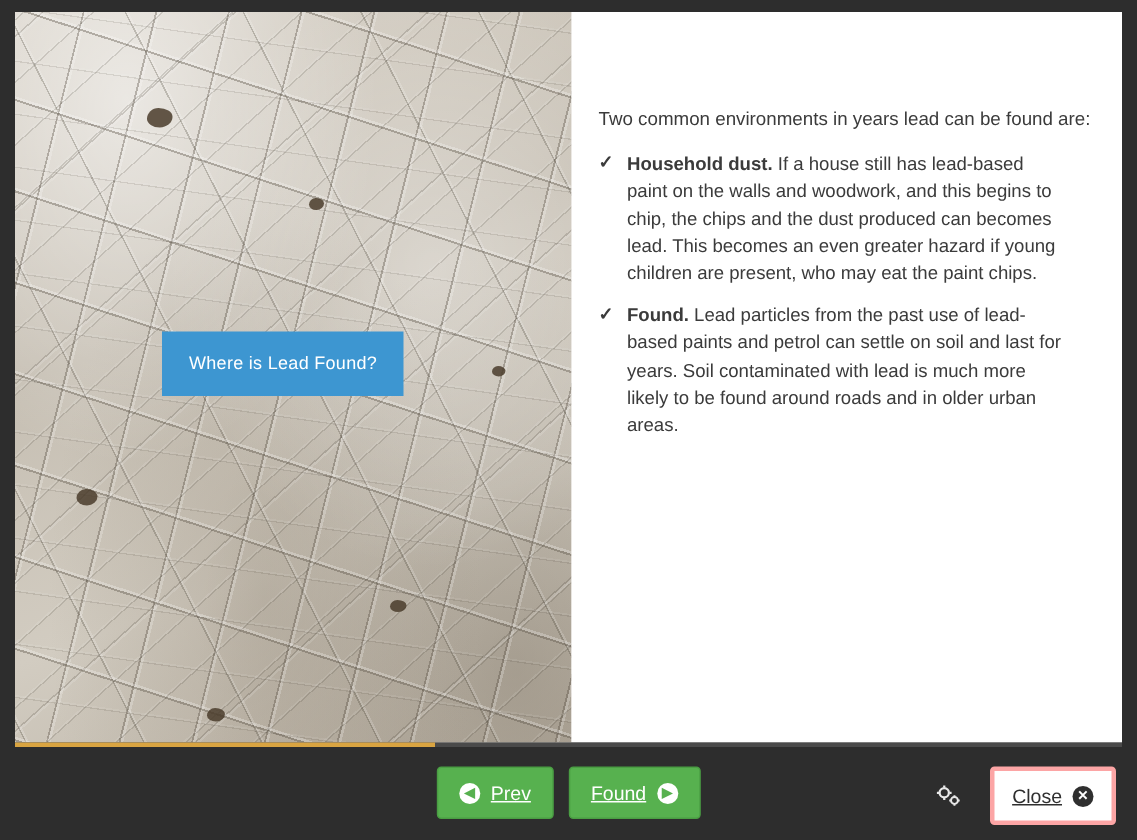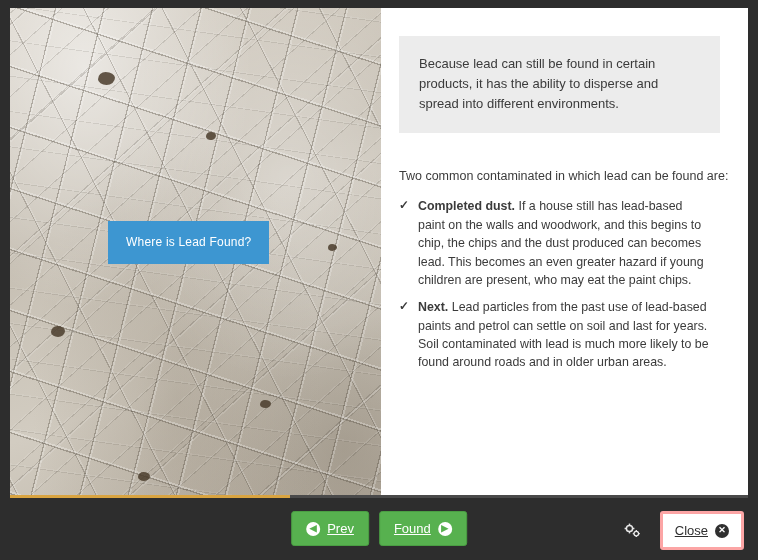--- a/index.html
+++ b/index.html
@@ -309,30 +309,29 @@
       <div class="spot" style="left:88px;top:64px;width:17px;height:13px;"></div>
       <div class="spot" style="left:196px;top:124px;width:10px;height:8px;"></div>
       <div class="spot" style="left:41px;top:318px;width:14px;height:11px;"></div>
       <div class="spot" style="left:128px;top:464px;width:12px;height:9px;"></div>
       <div class="spot" style="left:318px;top:236px;width:9px;height:7px;"></div>
       <div class="spot" style="left:250px;top:392px;width:11px;height:8px;"></div>
       <div class="slide-title">Where is Lead Found?</div>
     </div>
 
     <div class="content-panel">
-      <div class="callout">Because lead can still be found in certain products, it has the ability to disperse and spread into different environments.</div>
-      <p class="intro">Two common contaminated in which lead can be found are:</p>
+      <p class="intro">Two common environments in years lead can be found are:</p>
       <ul class="bullets">
         <li>
           <span class="tick">✓</span>
-          <b>Completed dust.</b><span> If a house still has lead-based paint on the walls and woodwork, and this begins to chip, the chips and the dust produced can becomes lead. This becomes an even greater hazard if young children are present, who may eat the paint chips.</span>
+          <b>Household dust.</b><span> If a house still has lead-based paint on the walls and woodwork, and this begins to chip, the chips and the dust produced can becomes lead. This becomes an even greater hazard if young children are present, who may eat the paint chips.</span>
         </li>
         <li>
           <span class="tick">✓</span>
-          <b>Next.</b><span> Lead particles from the past use of lead-based paints and petrol can settle on soil and last for years. Soil contaminated with lead is much more likely to be found around roads and in older urban areas.</span>
+          <b>Found.</b><span> Lead particles from the past use of lead-based paints and petrol can settle on soil and last for years. Soil contaminated with lead is much more likely to be found around roads and in older urban areas.</span>
         </li>
       </ul>
     </div>
   </div>
 
   <div class="progress-track">
     <div class="progress-fill" style="width: 38%; background: rgb(217, 164, 65);"></div>
   </div>
 
   <div class="bottom-bar">

